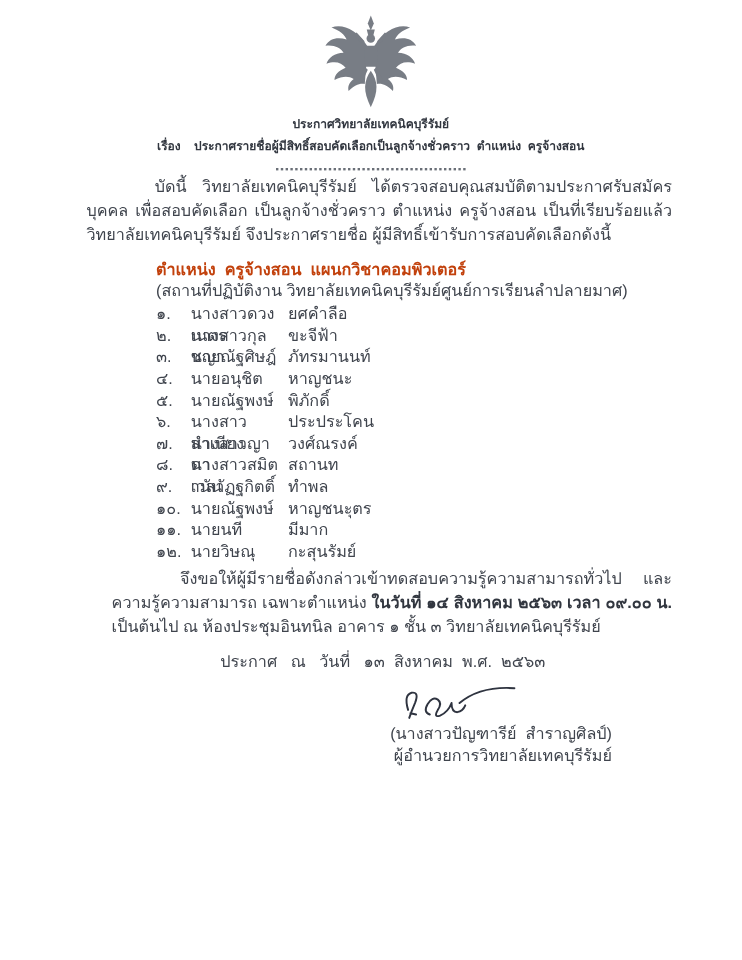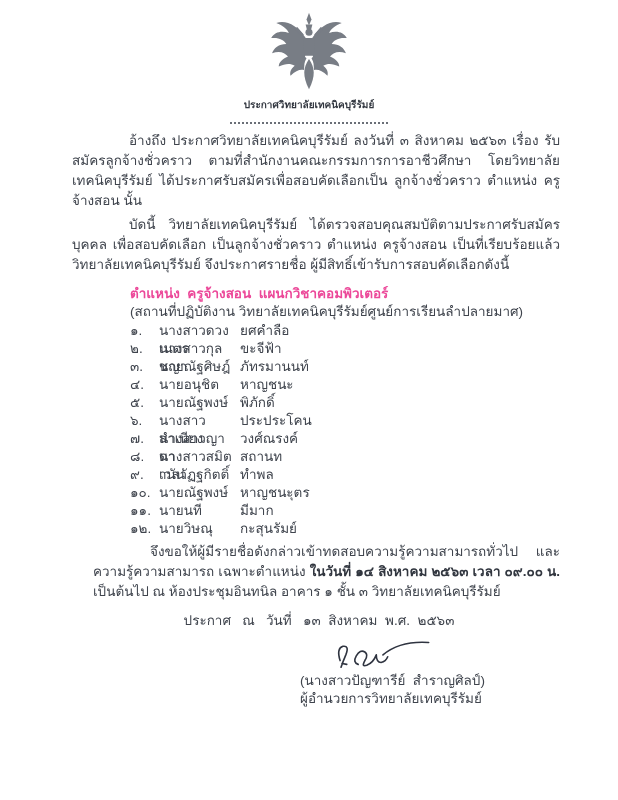--- a/index.html
+++ b/index.html
@@ -29,21 +29,21 @@
   .para {
     margin:7px 58px 0 72px;
     text-indent:57px;
     text-align:justify;
     line-height:20px;
   }
   .para.second { margin-top:4px; }
   .pos-heading {
     margin:10px 0 0 130px;
     font-weight:bold;
-    color:#ec4899;
+    color:#c2410c;
     line-height:18px;
     white-space:pre;
   }
   .pos-location { margin:0 15px 0 130px; line-height:18px; white-space:pre; }
   .list { margin:1px 0 0 130px; }
   .row { display:flex; height:18px; line-height:18px; }
   .row .no { width:29px; flex:0 0 auto; }
   .row .fname { width:81px; flex:0 0 auto; }
   .closing {
     margin:4px 58px 0 93px;
@@ -52,21 +52,21 @@
     line-height:20px;
   }
   .closing .bold { font-weight:bold; color:#31363f; }
   .date-line {
     margin:10px 0 0;
     text-align:center;
     line-height:18px;
     white-space:pre;
     transform:translateX(10px);
   }
-  .sig-block { margin:0 0 0 300px; width:210px; }
+  .sig-block { margin:0 0 0 300px; width:210px;text-align:right; }
   .sig-scribble { display:block; margin:2px 0 0 28px; }
   .sig-name, .sig-title { line-height:18px; white-space:pre; }
 </style>
 </head>
 <body>
 
 <div class="page">
 
   <svg class="emblem" width="84" height="84" viewBox="0 0 100 100" aria-hidden="true">
     <g fill="#6d727b" stroke="none" opacity="0.92">
@@ -84,24 +84,24 @@
       <path d="M44 31 h12 c1 7 1 14 -1 21 h-10 c-2 -7 -2 -14 -1 -21 Z"></path>
 
       <path d="M44 52 L38 66 L41 68 L47 55 Z"></path>
       <path d="M56 52 L62 66 L59 68 L53 55 Z"></path>
 
       <path d="M50 56 C57 66 58 76 50 92 C42 76 43 66 50 56 Z"></path>
     </g>
   </svg>
 
   <div class="title-line">ประกาศวิทยาลัยเทคนิคบุรีรัมย์</div>
+  <div class="title-line">เรื่อง    ประกาศรายชื่อผู้มีสิทธิ์สอบคัดเลือกเป็นลูกจ้างชั่วคราว  ตำแหน่ง  ครูจ้างสอน</div>
 
   <div class="divider"></div>
 
-  <div class="para">อ้างถึง ประกาศวิทยาลัยเทคนิคบุรีรัมย์ ลงวันที่ ๓ สิงหาคม ๒๕๖๓ เรื่อง รับสมัครลูกจ้างชั่วคราว ตามที่สำนักงานคณะกรรมการการอาชีวศึกษา โดยวิทยาลัยเทคนิคบุรีรัมย์ ได้ประกาศรับสมัครเพื่อสอบคัดเลือกเป็น ลูกจ้างชั่วคราว ตำแหน่ง ครูจ้างสอน นั้น</div>
   <div class="para second">บัดนี้ วิทยาลัยเทคนิคบุรีรัมย์ ได้ตรวจสอบคุณสมบัติตามประกาศรับสมัครบุคคล เพื่อสอบคัดเลือก เป็นลูกจ้างชั่วคราว ตำแหน่ง ครูจ้างสอน เป็นที่เรียบร้อยแล้ว วิทยาลัยเทคนิคบุรีรัมย์ จึงประกาศรายชื่อ ผู้มีสิทธิ์เข้ารับการสอบคัดเลือกดังนี้</div>
 
   <div class="pos-heading">ตำแหน่ง  ครูจ้างสอน  แผนกวิชาคอมพิวเตอร์</div>
   <div class="pos-location">(สถานที่ปฏิบัติงาน วิทยาลัยเทคนิคบุรีรัมย์ศูนย์การเรียนลำปลายมาศ)</div>
 
   <div class="list">
     <div class="row">
       <span class="no">๑.</span>
       <span class="fname">นางสาวดวงเนตร</span>
       <span class="sname">ยศคำลือ</span>

